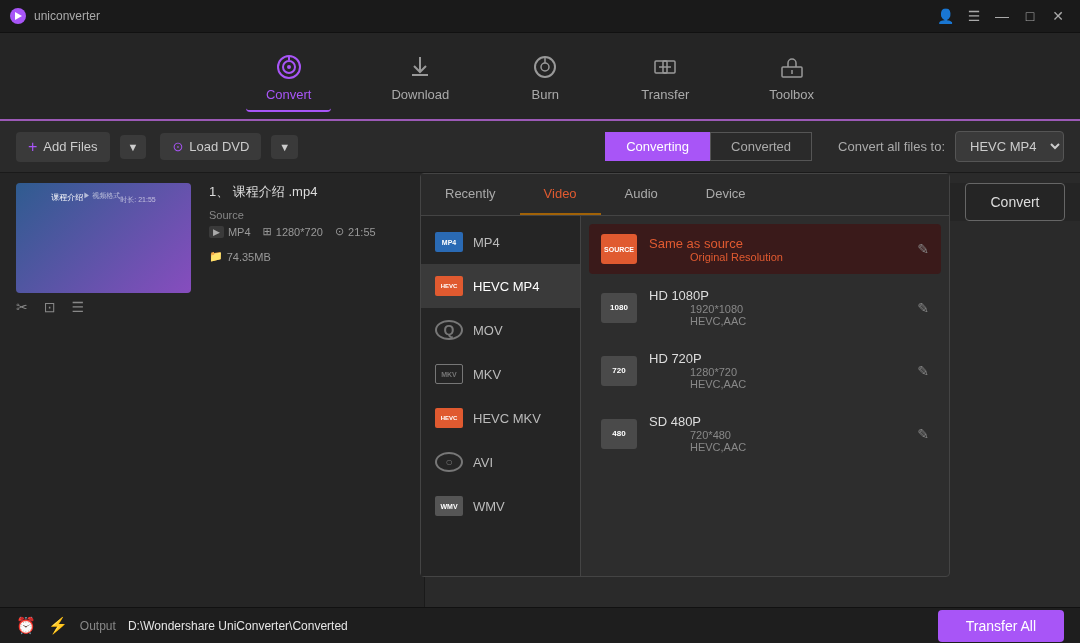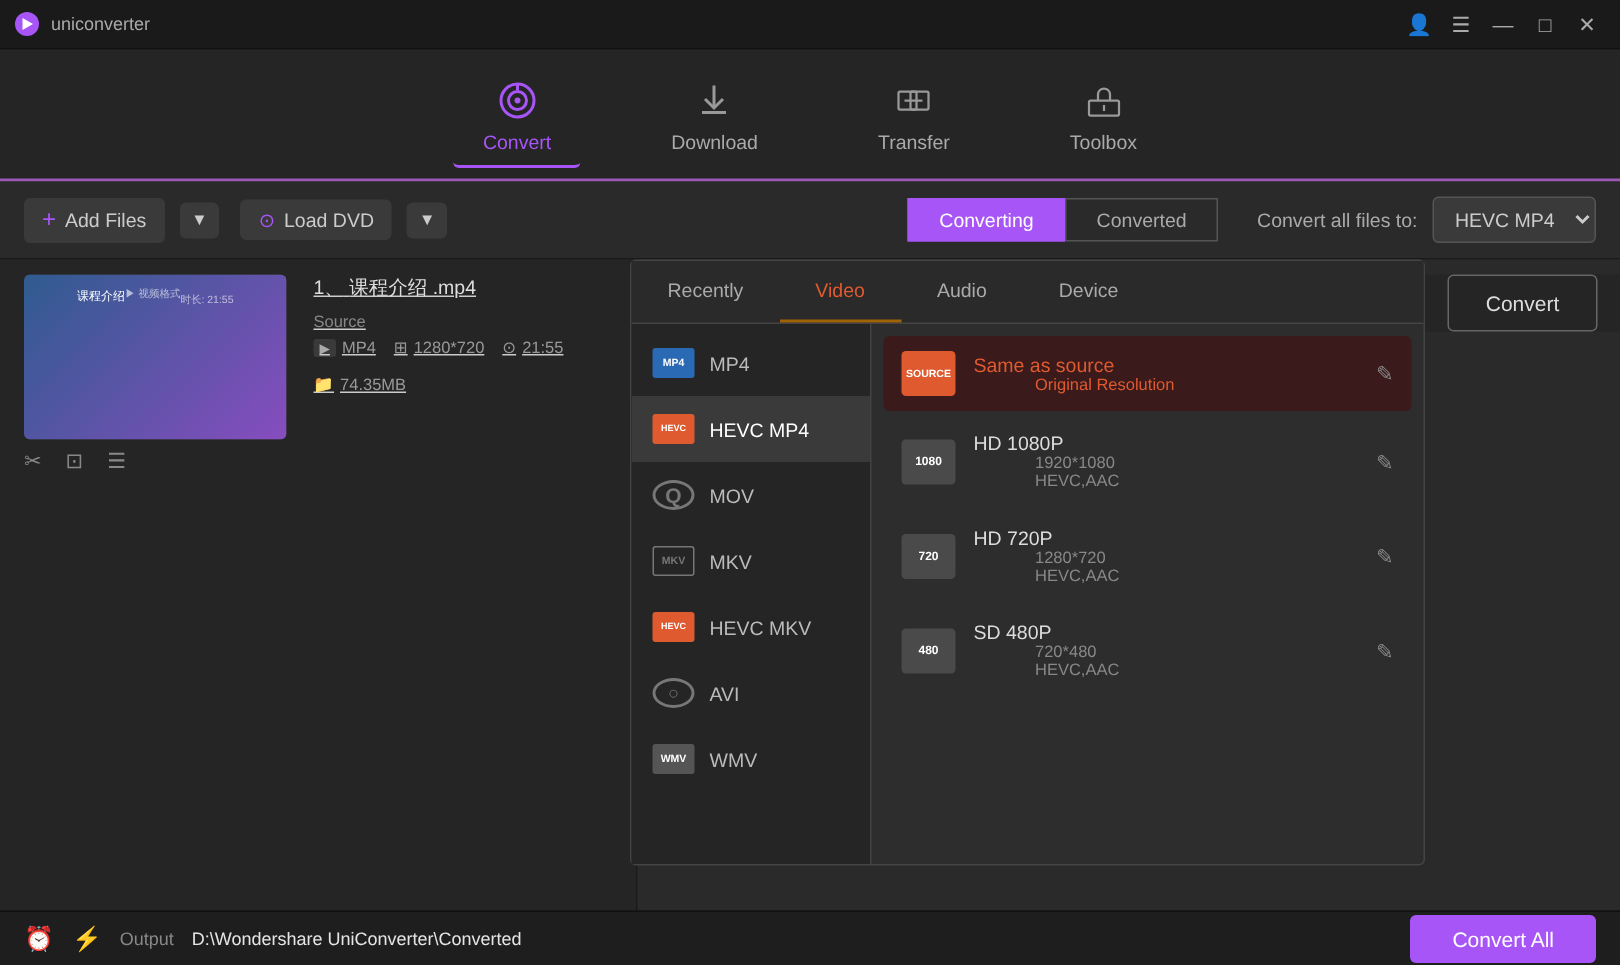--- a/index.html
+++ b/index.html
@@ -426,20 +426,30 @@
     <div class="nav-icon">
       <svg width="28" height="28" viewBox="0 0 28 28" fill="none">
         <line x1="14" y1="4" x2="14" y2="18" stroke="#999" stroke-width="2"></line>
         <polyline points="8,13 14,19 20,13" stroke="#999" stroke-width="2" fill="none"></polyline>
         <line x1="6" y1="22" x2="22" y2="22" stroke="#999" stroke-width="2"></line>
       </svg>
     </div>
     <span class="nav-label">Download</span>
   </div>
 
+  <div class="nav-item">
+    <div class="nav-icon">
+      <svg width="28" height="28" viewBox="0 0 28 28" fill="none">
+        <circle cx="14" cy="14" r="10" stroke="#999" stroke-width="2"></circle>
+        <circle cx="14" cy="14" r="4" stroke="#999" stroke-width="1.5"></circle>
+        <line x1="14" y1="4" x2="14" y2="10" stroke="#999" stroke-width="1.5"></line>
+      </svg>
+    </div>
+    <span class="nav-label">Burn</span>
+  </div>
 
   <div class="nav-item">
     <div class="nav-icon">
       <svg width="28" height="28" viewBox="0 0 28 28" fill="none">
         <rect x="4" y="8" width="12" height="12" rx="1" stroke="#999" stroke-width="1.5"></rect>
         <rect x="12" y="8" width="12" height="12" rx="1" stroke="#999" stroke-width="1.5"></rect>
         <line x1="8" y1="14" x2="20" y2="14" stroke="#999" stroke-width="1.5"></line>
       </svg>
     </div>
     <span class="nav-label">Transfer</span>
@@ -487,21 +497,21 @@
 
       <div id="thumbnail">
         <div id="thumb-inner"></div>
         <div id="thumb-overlay">
           <div class="thumb-text-line">课程介绍</div>
           <div class="thumb-sub-line">▶ 视频格式</div>
           <div class="thumb-sub-line" style="margin-top:4px;">时长: 21:55</div>
         </div>
       </div>
 
-      <div style="flex:1; padding-left: 8px; text-decoration: underline;">
+      <div style="flex:1; padding-left: 8px;">
 
         <div style="font-size:13px; color:#ddd; margin-bottom:8px;">
           <span>1、</span>
           <span>课程介绍 .mp4</span>
         </div>
 
         <div>
           <div class="st-label">Source</div>
           <div class="st-meta">
             <div class="st-meta-item">
@@ -677,14 +687,14 @@
     </div>
   </div>
 
 </div>
 
 <div id="statusbar">
   <span class="status-icon">⏰</span>
   <span class="status-icon">⚡</span>
   <span class="output-label">Output</span>
   <span class="output-path">D:\Wondershare UniConverter\Converted</span>
-  <button id="convert-all-btn">Convert All</button>
+  <button id="convert-all-btn">Transfer All</button>
 </div>
 
 </body></html>

